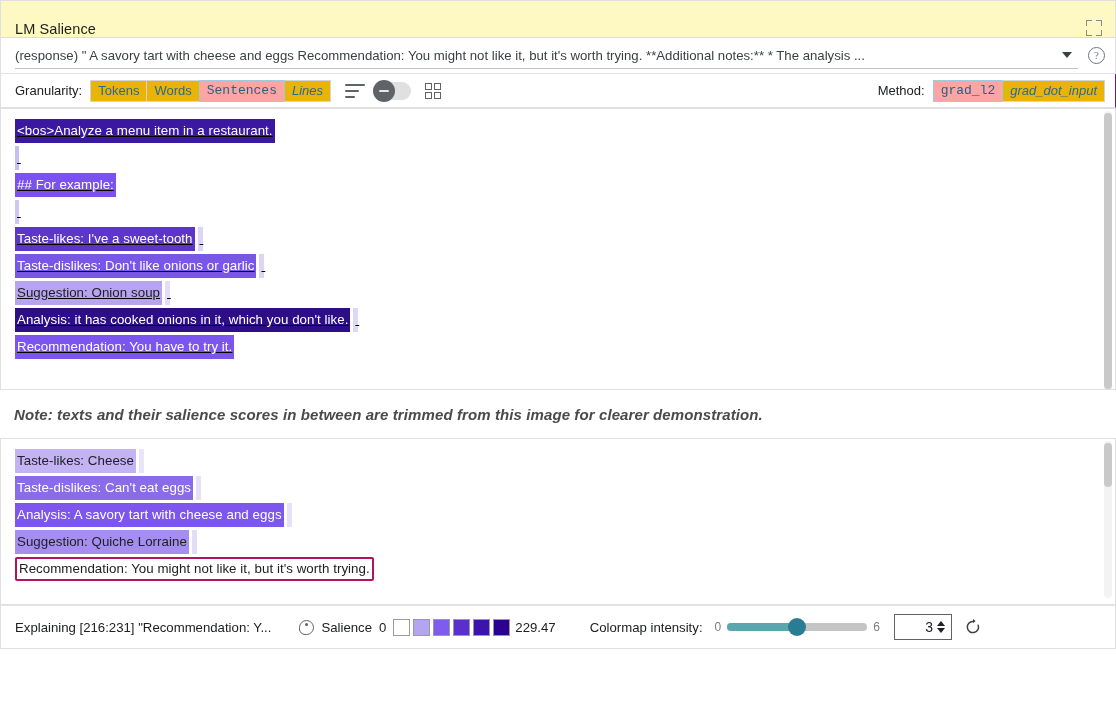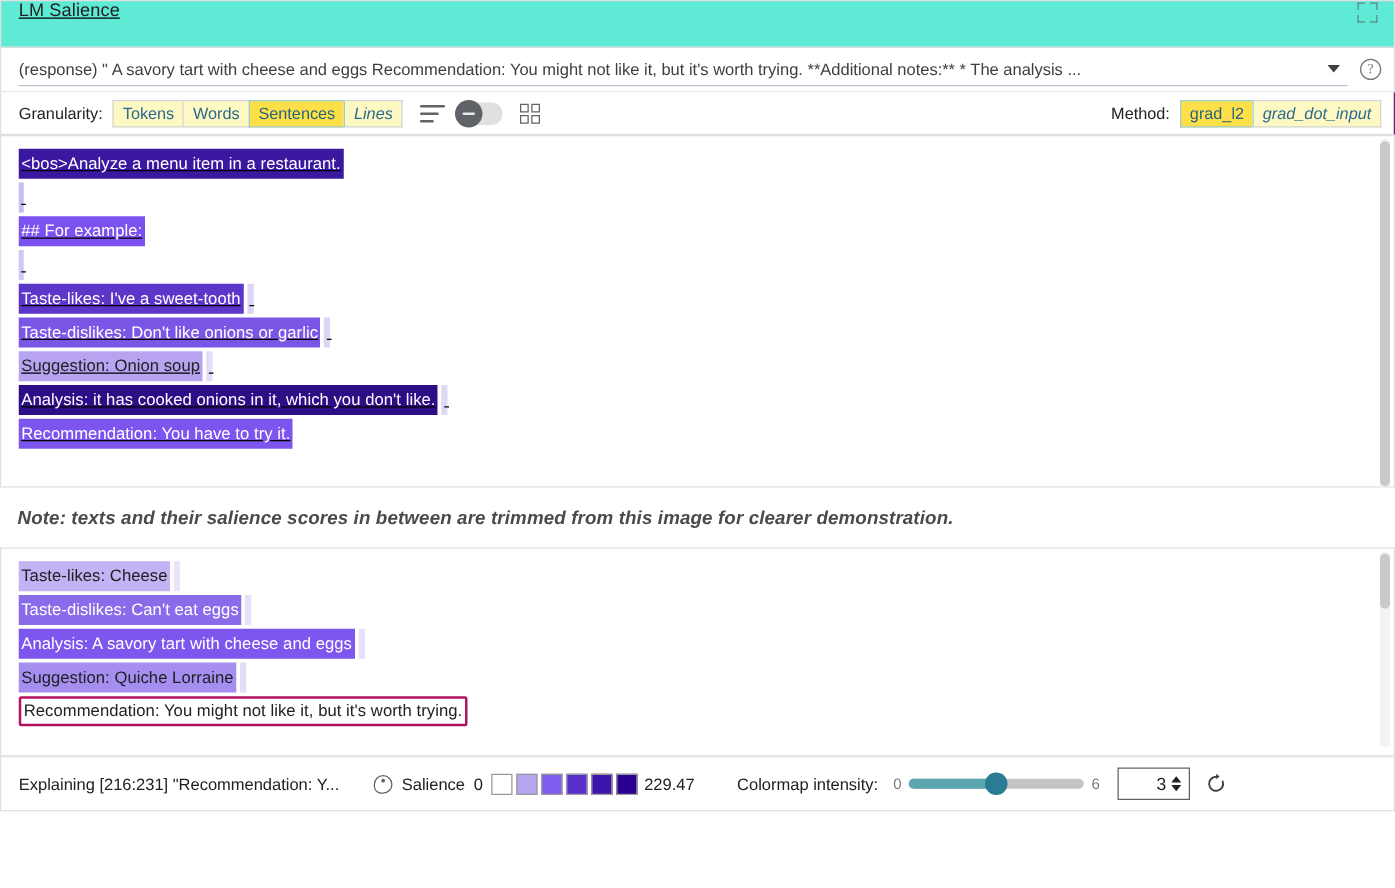--- a/index.html
+++ b/index.html
@@ -16,26 +16,25 @@
     display: flex;
     flex-direction: column;
   }
 
   
   .module-header {
     height: 38px;
     min-height: 38px;
     border: 1px solid #e0e0e0;
     border-bottom: 1px solid #dcdcdc;
-    background: #5eead4;
-    display: flex;
-    align-items: flex-start;
+    background: #fef9c3;
+    display: flex;
+    align-items: flex-end;
     padding: 0 12px 0 14px;
     position: relative;
-    text-decoration: underline;
   }
   .module-title {
     font-size: 14.5px;
     color: #1f1f1f;
     letter-spacing: .1px;
   }
   .expand-icon {
     margin-left: auto;
     width: 18px; height: 18px;
     position: relative;
@@ -115,34 +114,35 @@
   .tb-label {
     font-size: 13px;
     color: #202124;
     margin-right: 8px;
     white-space: nowrap;
   }
   .seg-group { display: flex; }
   .seg-btn {
     font-size: 13px;
     color: #2b6a8f;
-    background: #fef9c3;
+    background: #eab308;
     border: 1px solid #d2d6da;
     border-right-width: 0;
     padding: 2px 7px 3px;
     height: 22px;
     line-height: 16px;
     cursor: pointer;
     white-space: nowrap;
   }
   .seg-btn:last-child { border-right-width: 1px; font-style: italic; }
   .seg-btn.active {
-    background: #fde047;
+    background: #fca5a5;
     border-color: #9ccbdd;
     color: #27627f;
+    font-family: Liberation Mono, monospace;
   }
   .seg-btn.active + .seg-btn { border-left-color: #9ccbdd; }
 
   .icon-lines {
     width: 20px; height: 14px;
     margin-left: 14px;
     display: flex; flex-direction: column;
     justify-content: space-between;
     cursor: pointer;
   }

